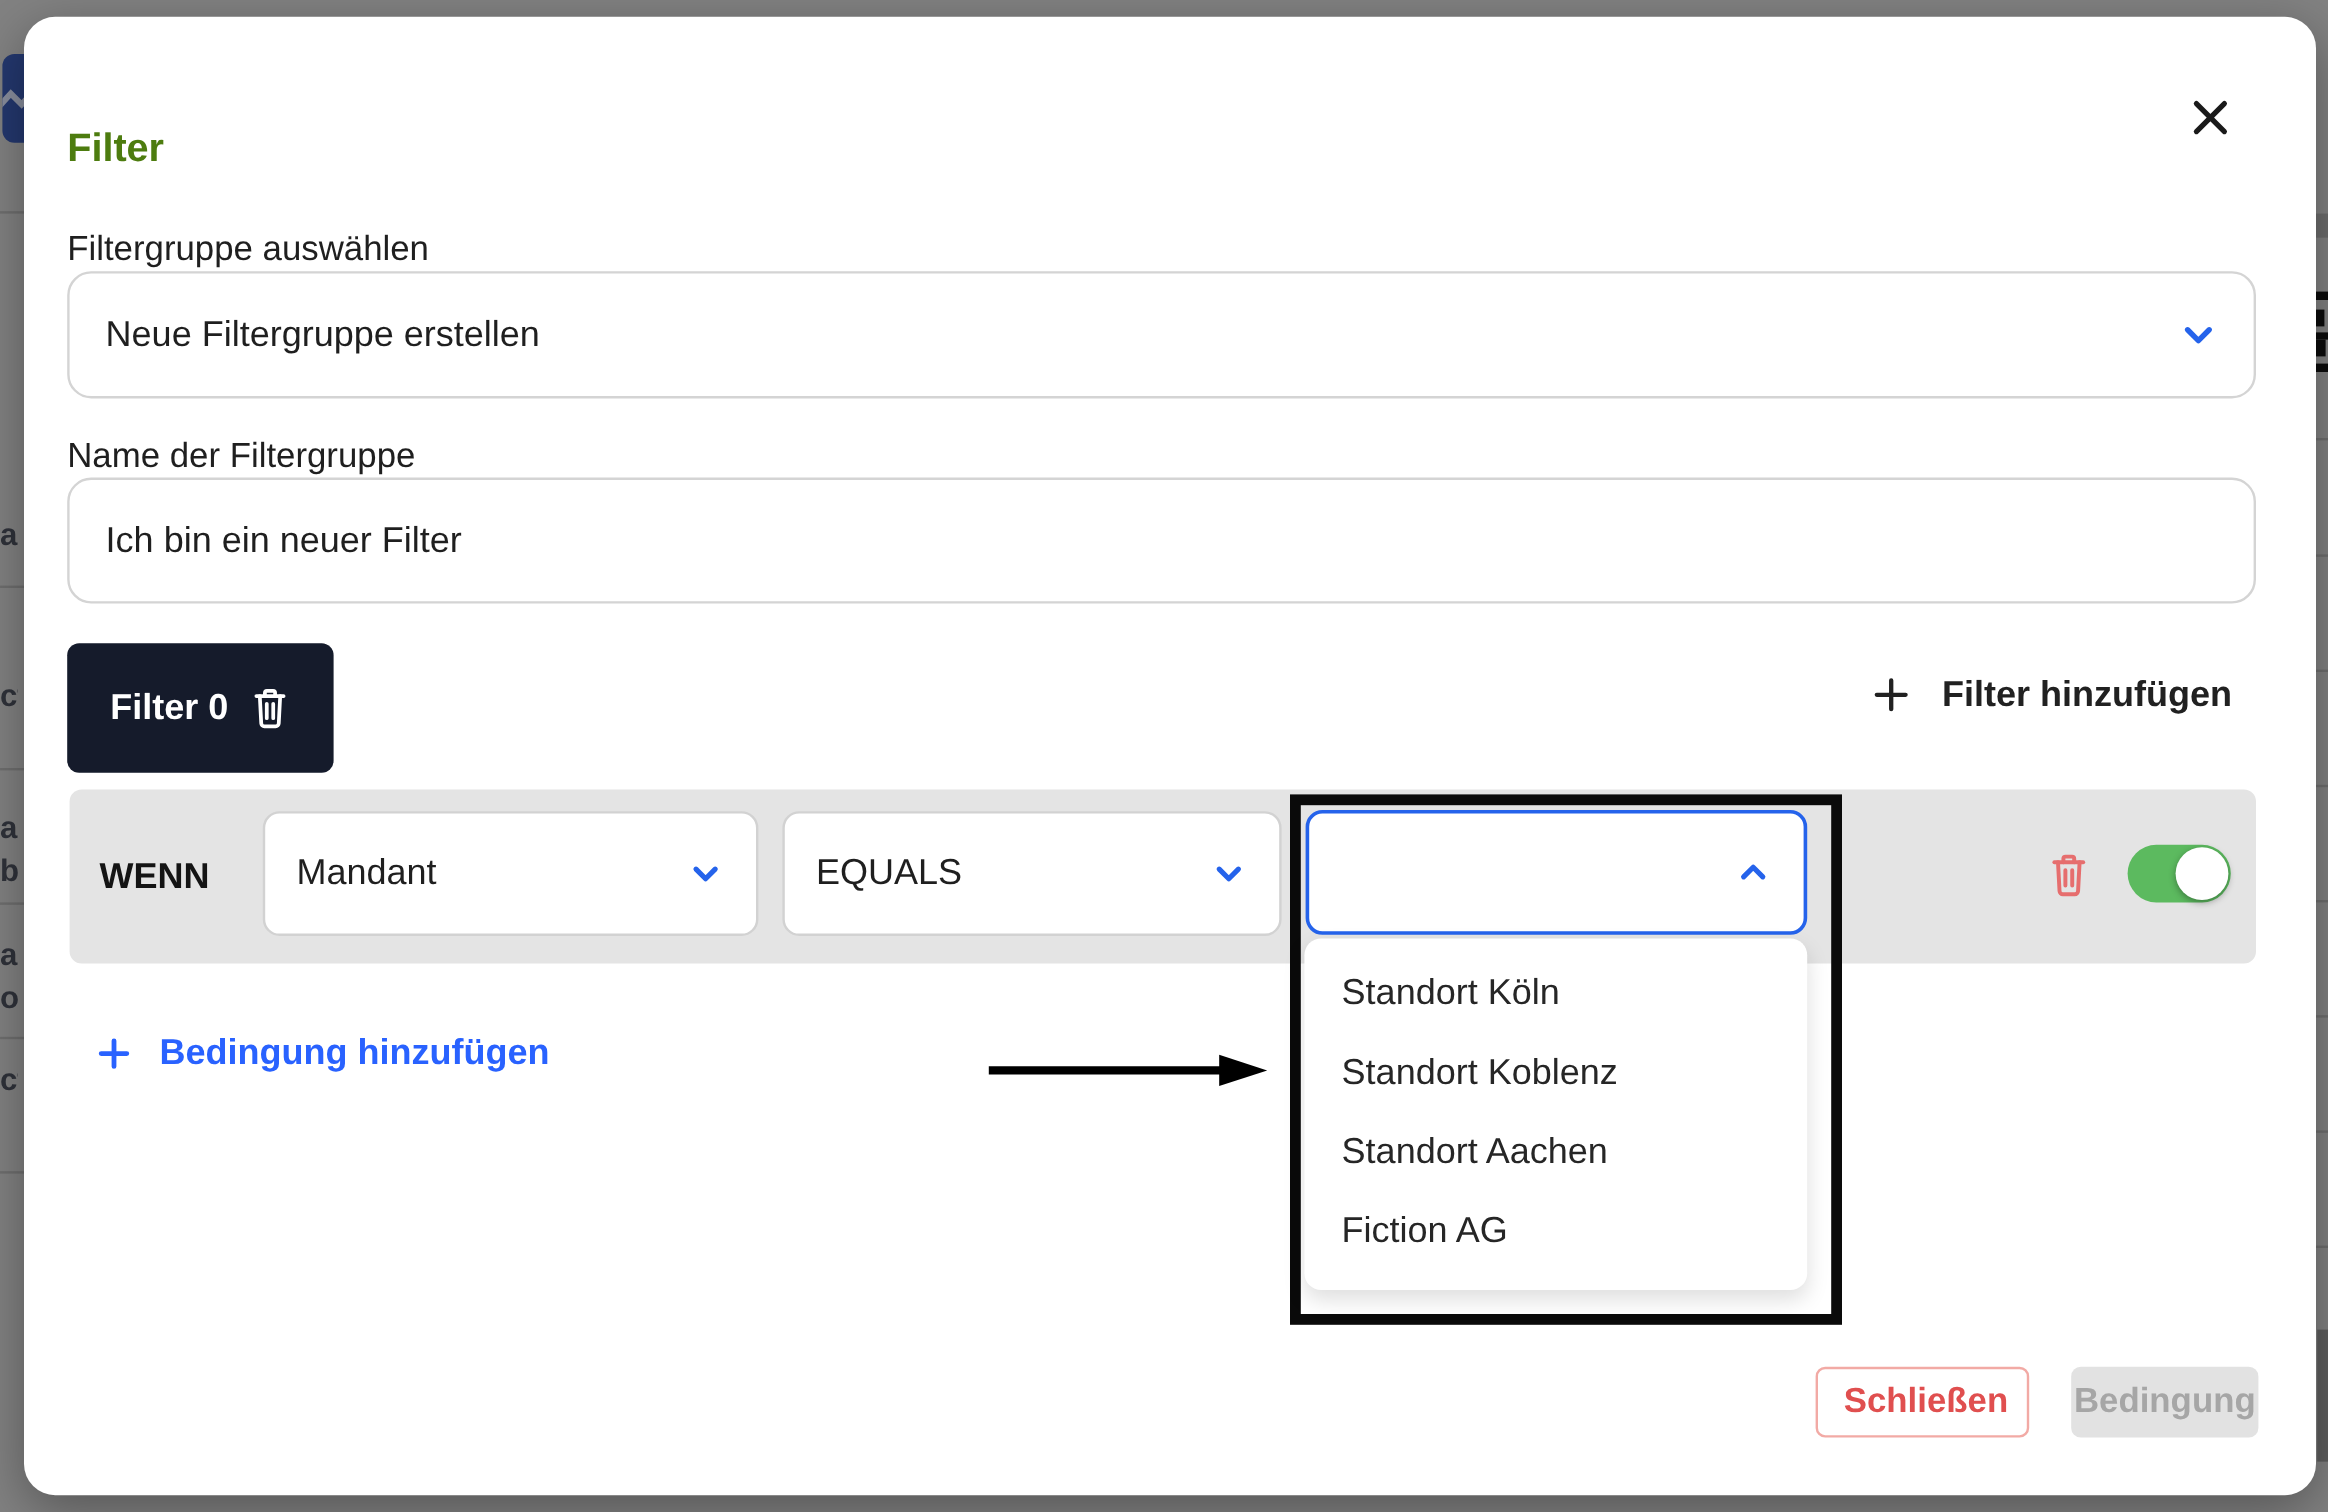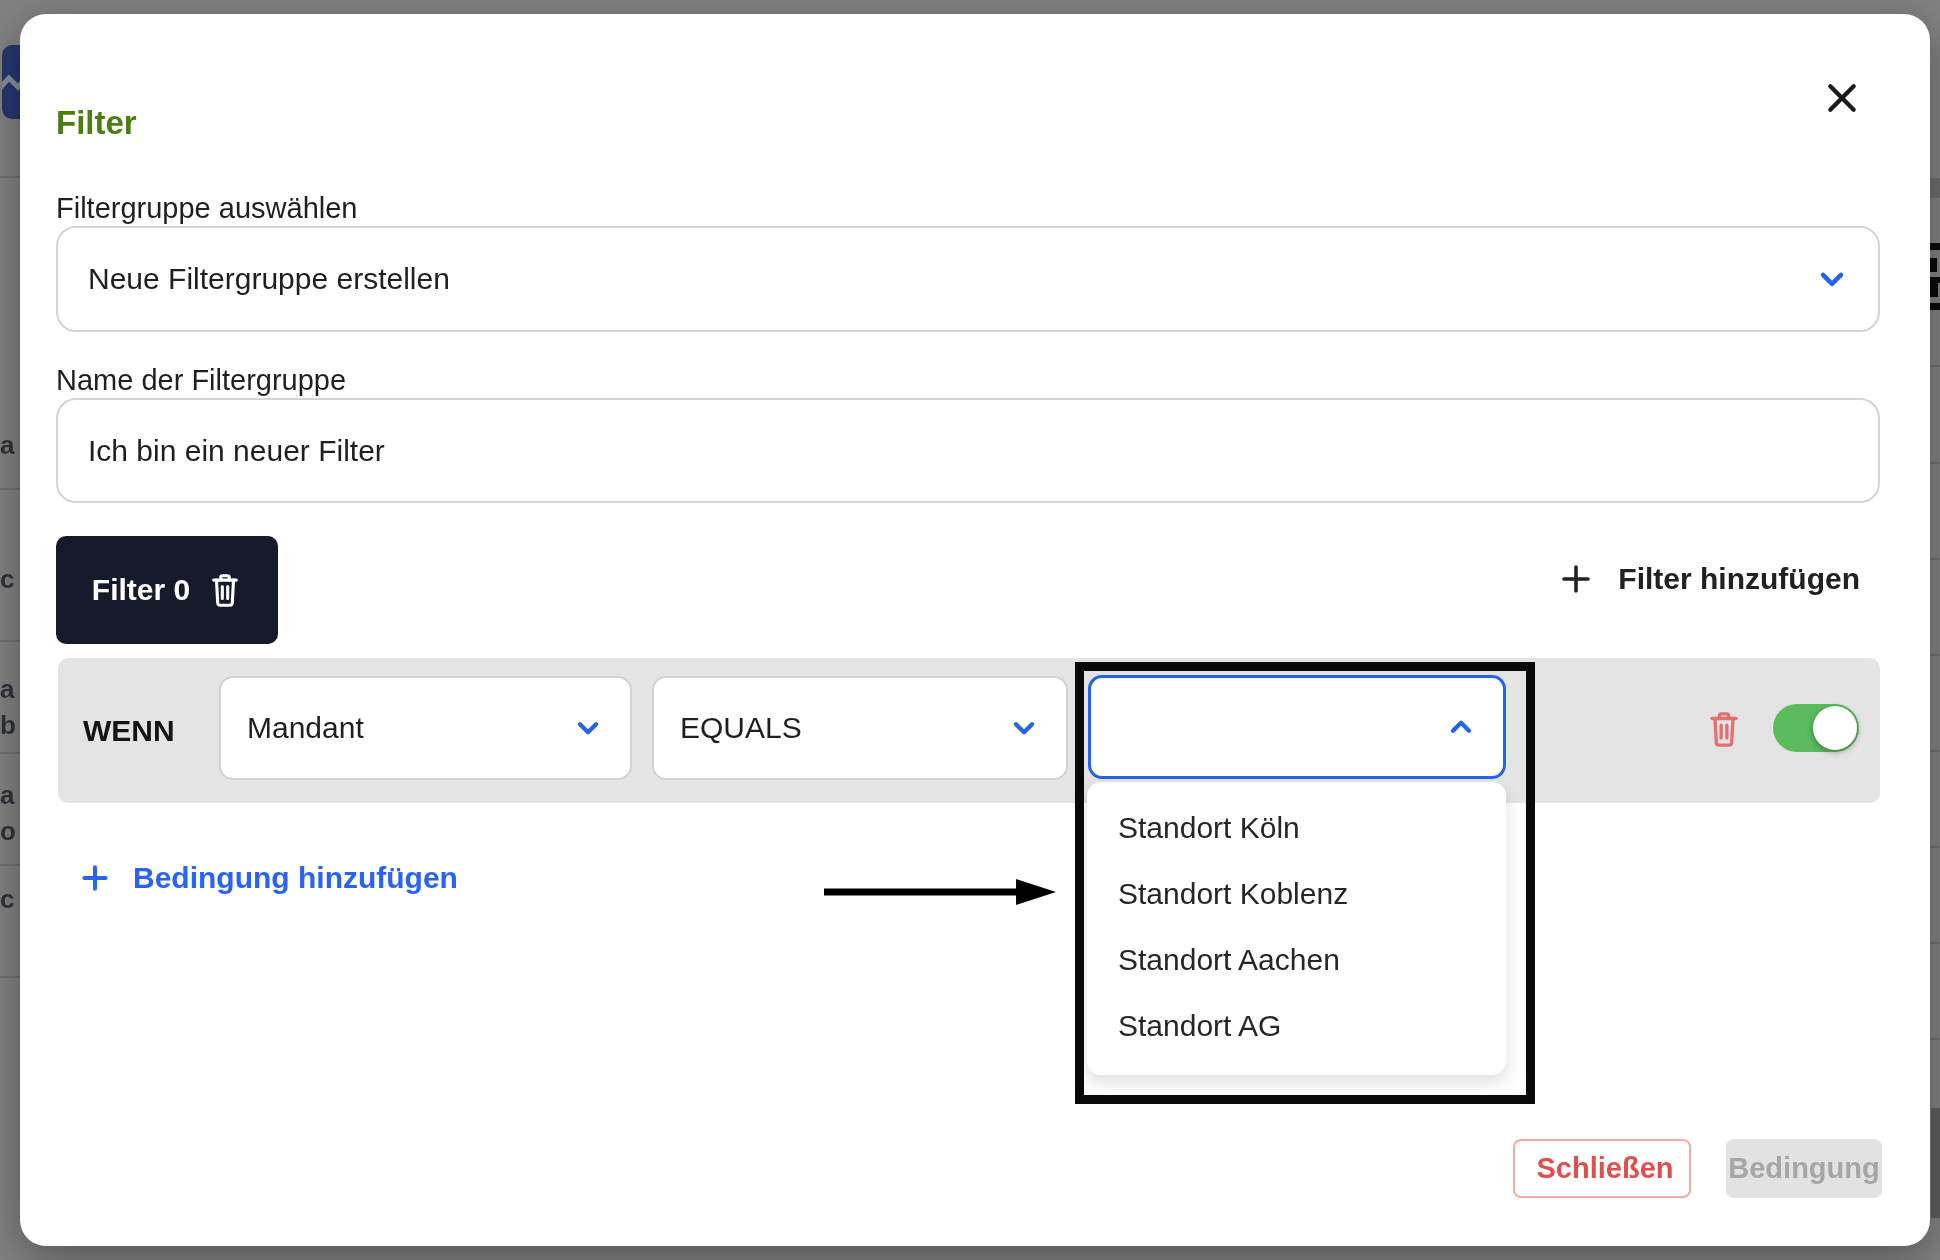--- a/index.html
+++ b/index.html
@@ -185,21 +185,21 @@
       <span class="val"></span>
       <svg class="chev" width="32" height="32" viewBox="0 0 24 24">
         <path d="M6 14.8 L12 8.8 L18 14.8" fill="none" stroke="#2563eb" stroke-width="3.2" stroke-linecap="round" stroke-linejoin="round"></path>
       </svg>
     </div>
 
     <div class="menu">
       <div class="menu-item">Standort Köln</div>
       <div class="menu-item">Standort Koblenz</div>
       <div class="menu-item">Standort Aachen</div>
-      <div class="menu-item">Standort AG</div>
+      <div class="menu-item">Fiction AG</div>
     </div>
 
     <div class="add-cond">
       <svg width="32" height="32" viewBox="0 0 24 24">
         <path d="M12 4 V20 M4 12 H20" stroke="#2962ff" stroke-width="3" stroke-linecap="round" fill="none"></path>
       </svg>
       <span>Bedingung hinzufügen</span>
     </div>
 
     <svg class="arrow" width="240" height="56" viewBox="0 0 240 56">

